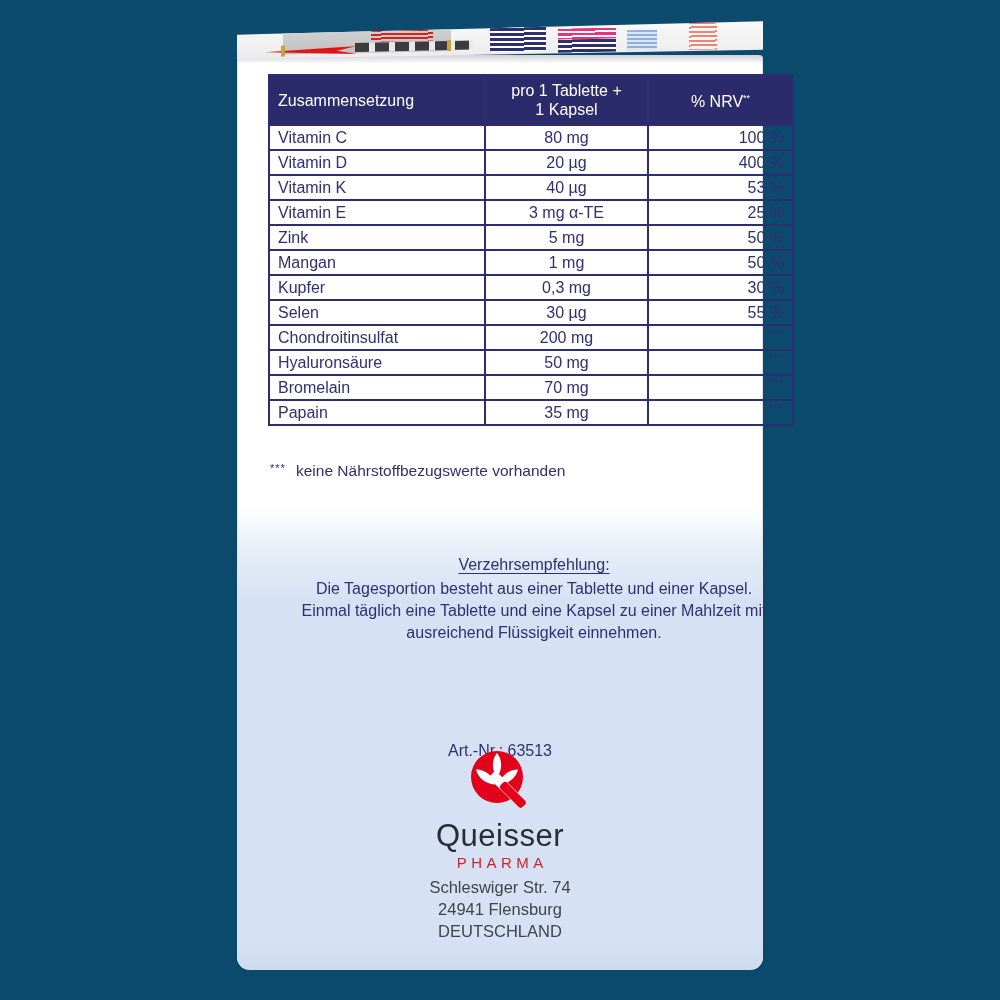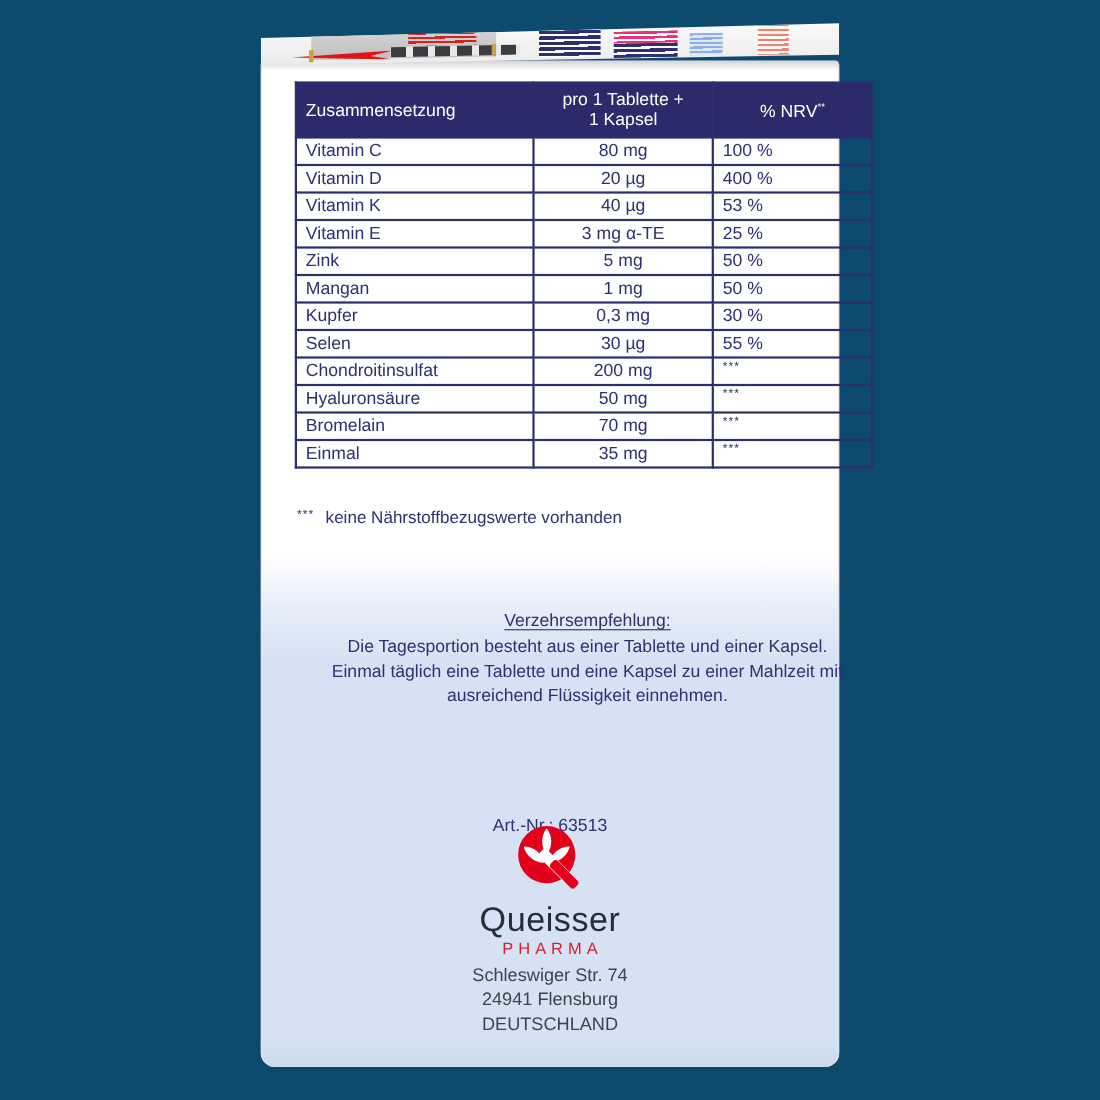--- a/index.html
+++ b/index.html
@@ -45,21 +45,21 @@
   .comp th,.comp td{border:2px solid #2c2e6e;}
   .comp thead th{background:#2b2b6b;color:#ffffff;font-size:16px;font-weight:normal;
         padding:4px 8px;height:40px;line-height:19px;}
   .h-name{text-align:left;width:198px;}
   .h-amt{width:145px;border-left:1px solid rgba(255,255,255,.85)!important;text-align:center;}
   .h-nrv{width:127px;border-left:1px solid rgba(255,255,255,.85)!important;}
   .comp thead th sup{font-size:9px;}
   .comp td{font-size:16px;color:#2e3070;line-height:17px;padding:3px 8px;background:transparent;}
   .c-name{text-align:left;}
   .c-amt{text-align:center;}
-  .c-nrv{text-align:left;}
+  .c-nrv{text-align:right;}
   td.mk{font-size:11px;letter-spacing:1px;vertical-align:top;padding-top:2px;line-height:11px;}
 
   
   .footnotes{position:absolute;left:33px;top:404px;color:#2e3070;font-size:15.5px;line-height:24px;}
   .fn-m{display:inline-block;width:26px;font-size:11px;letter-spacing:1px;vertical-align:top;line-height:18px;}
 
   
   .dosage{position:absolute;left:0;top:499px;width:100%;text-align:center;color:#2e3070;
           font-size:16px;line-height:22px;padding-left:34px;}
   .dosage-h{text-decoration:underline;text-underline-offset:3px;margin-bottom:2px;}
@@ -159,21 +159,21 @@
               <td class="c-name">Hyaluronsäure</td>
               <td class="c-amt">50 mg</td>
               <td class="c-nrv mk">***</td>
             </tr>
             <tr>
               <td class="c-name">Bromelain</td>
               <td class="c-amt">70 mg</td>
               <td class="c-nrv mk">***</td>
             </tr>
             <tr>
-              <td class="c-name">Einmal</td>
+              <td class="c-name">Papain</td>
               <td class="c-amt">35 mg</td>
               <td class="c-nrv mk">***</td>
             </tr>
           </tbody>
       </table>
 
       <div class="footnotes">
         <div class="fn"><span class="fn-m">***</span><span>keine Nährstoffbezugswerte vorhanden</span></div>
       </div>
 

